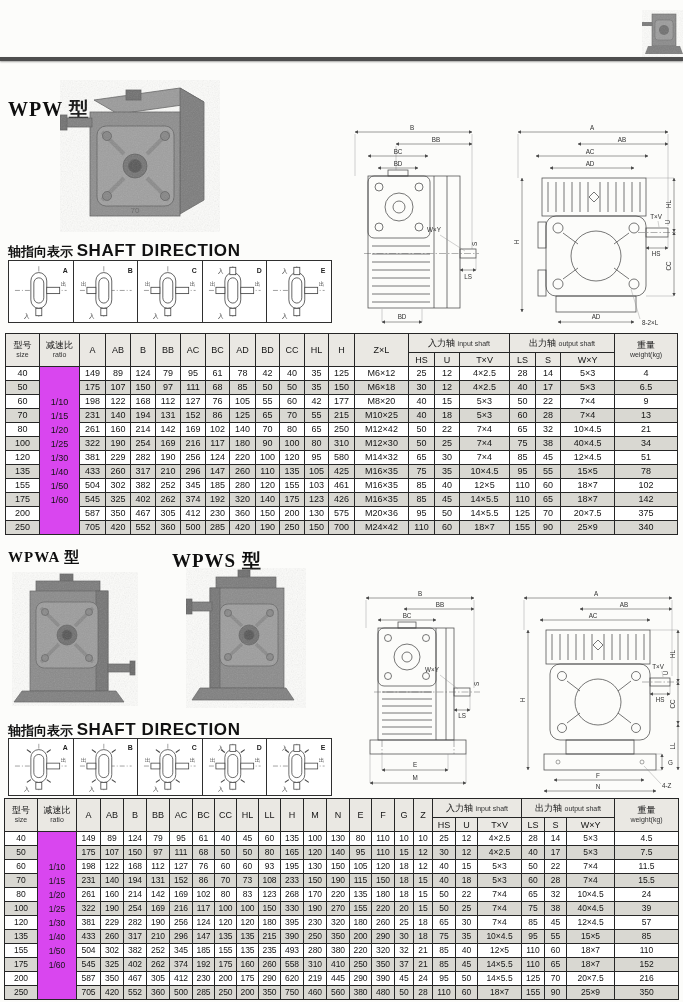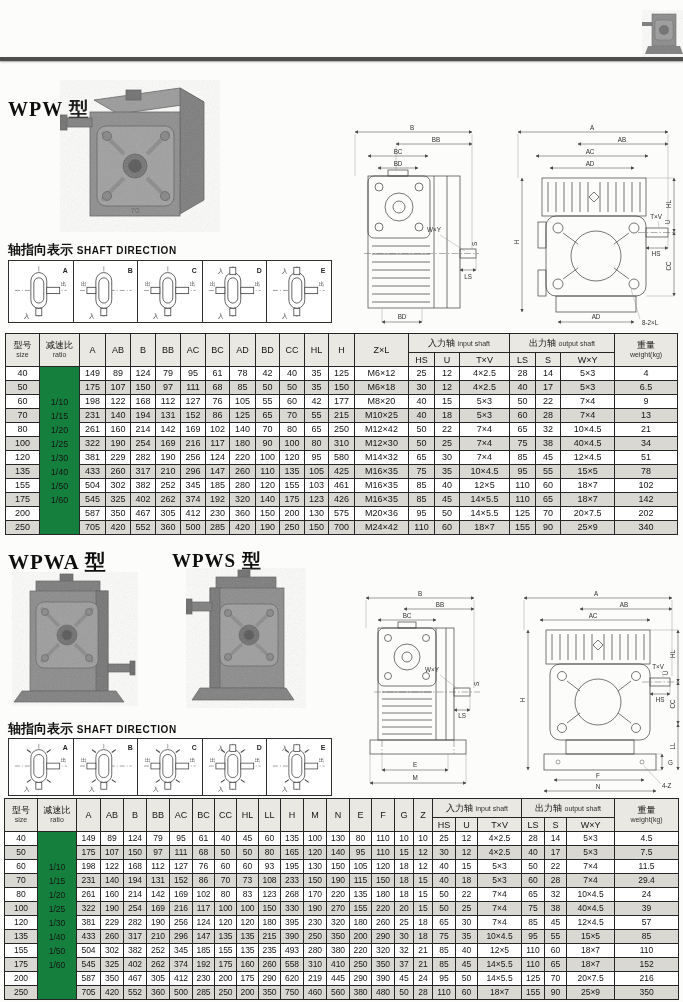--- a/index.html
+++ b/index.html
@@ -1,41 +1,41 @@
 <!DOCTYPE html>
 <html><head>
 <meta charset="utf-8">
 <style>
   html,body{margin:0;padding:0;background:#e8e8e8}
   #page{position:relative;width:683px;height:1002px;background:#fcfcfa;font-family:"Liberation Sans",sans-serif;overflow:hidden;margin:0 auto}
   .abs{position:absolute}
   #top-rule{left:0;top:57px;width:683px;height:4px;background:#4e4e4e;box-shadow:0 1px 2px rgba(0,0,0,.35)}
   .title{font-family:"Liberation Serif",serif;font-weight:700;color:#0f0f0f;letter-spacing:1px}
   #wpw-title{left:8px;top:96px;font-size:20px}
-  #wpwa-title{left:8px;top:548px;font-size:21px}
+  #wpwa-title{left:8px;top:548px;font-size:15px}
   #wpws-title{left:172px;top:548px;font-size:19px}
   .sd-label{font-weight:700;font-size:13px;color:#111;white-space:nowrap}
-  .sd-label .en{font-size:10px;letter-spacing:.6px}
+  .sd-label .en{font-size:17px;letter-spacing:.6px}
   #sd1{left:8px;top:241px}
   #sd2{left:8px;top:720px}
   .dir-strip{display:flex;border:1.4px solid #2f2f2f;background:#fff;box-sizing:border-box}
   #strip1{left:8px;top:260px;width:324px;height:63px}
   #strip2{left:8px;top:738px;width:324px;height:58px}
   .dir-cell{flex:1;border-right:1px solid #2f2f2f;position:relative}
   .dir-cell:last-child{border-right:none}
   .dir-cell svg{display:block;width:100%;height:100%}
   table.dim{border-collapse:collapse;table-layout:fixed;background:#fff}
   .dim th,.dim td{border:1px solid #262626;text-align:center;padding:0;white-space:nowrap;overflow:hidden;color:#141414}
   .dim td{font-size:9px;height:13px;line-height:13px}
   .dim thead th{background:#eae8e3;font-weight:400;font-size:9px;line-height:10px}
   .dim thead tr:first-child th{height:18px}
   .dim thead tr:last-child th{height:13px}
   .h-en{font-size:7px;color:#333}
   tr.alt td{background:#d9d8d2}
-  .dim td.ratio-col{background:#15803d;font-size:9px}
+  .dim td.ratio-col{background:#d946ef;font-size:9px}
   .dim td.ratio-col div{line-height:14px}
   #table1-holder{left:5px;top:333px}
   #table2-holder{left:4px;top:798px}
   #table2-holder .dim td{font-size:8.5px}
   .tdraw{position:absolute}
   .tdraw rect,.tdraw circle,.tdraw polygon,.tdraw line,.tdraw path{stroke:#4a4a4a;fill:none;stroke-width:.75}
   .tdraw .dimline{stroke:#4a4a4a;stroke-width:.55;marker-start:url(#arw);marker-end:url(#arw)}
   .tdraw .ext{stroke:#8a8a8a;stroke-width:.4}
   .tdraw .cl{stroke:#555;stroke-width:.45;stroke-dasharray:7 2 1.5 2}
   .tdraw .fin{stroke-width:.5}
@@ -601,21 +601,21 @@
             <td>200</td>
             <td>130</td>
             <td>575</td>
             <td>M20×36</td>
             <td>95</td>
             <td>50</td>
             <td>14×5.5</td>
             <td>125</td>
             <td>70</td>
             <td>20×7.5</td>
-            <td>202</td>
+            <td>375</td>
           </tr>
           <tr class="alt">
             <td>250</td>
             <td>705</td>
             <td>420</td>
             <td>552</td>
             <td>360</td>
             <td>500</td>
             <td>285</td>
             <td>420</td>
@@ -1073,21 +1073,21 @@
             <td>115</td>
             <td>150</td>
             <td>18</td>
             <td>15</td>
             <td>40</td>
             <td>18</td>
             <td>5×3</td>
             <td>60</td>
             <td>28</td>
             <td>7×4</td>
-            <td>29.4</td>
+            <td>15.5</td>
           </tr>
           <tr>
             <td>80</td>
             <td>261</td>
             <td>160</td>
             <td>214</td>
             <td>142</td>
             <td>169</td>
             <td>102</td>
             <td>80</td>

